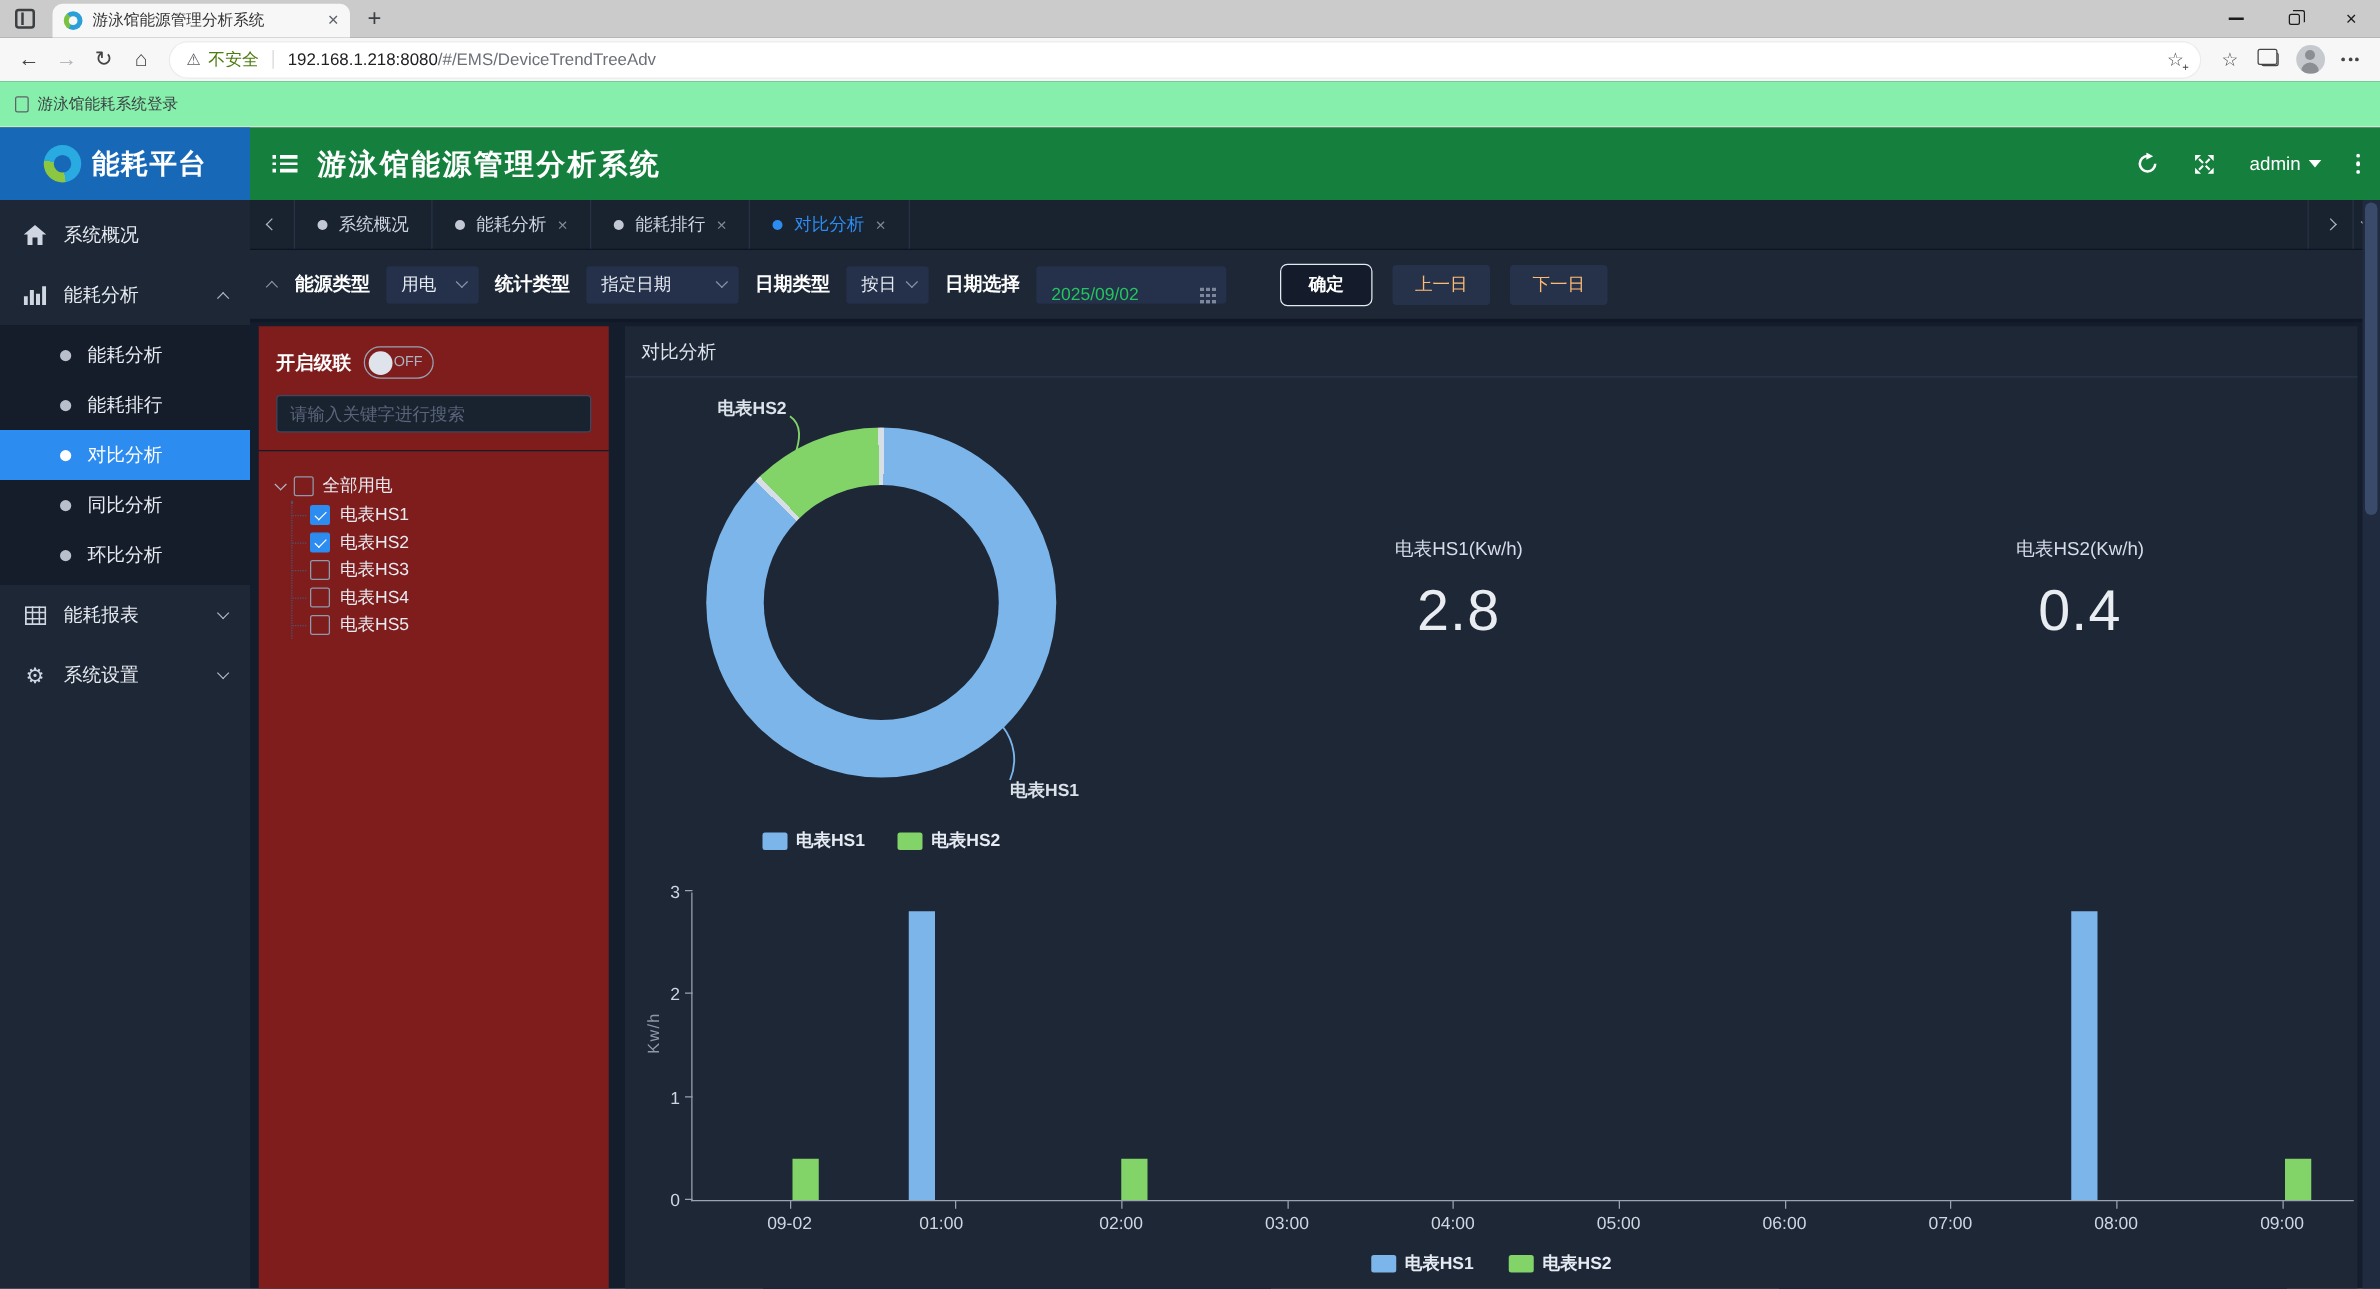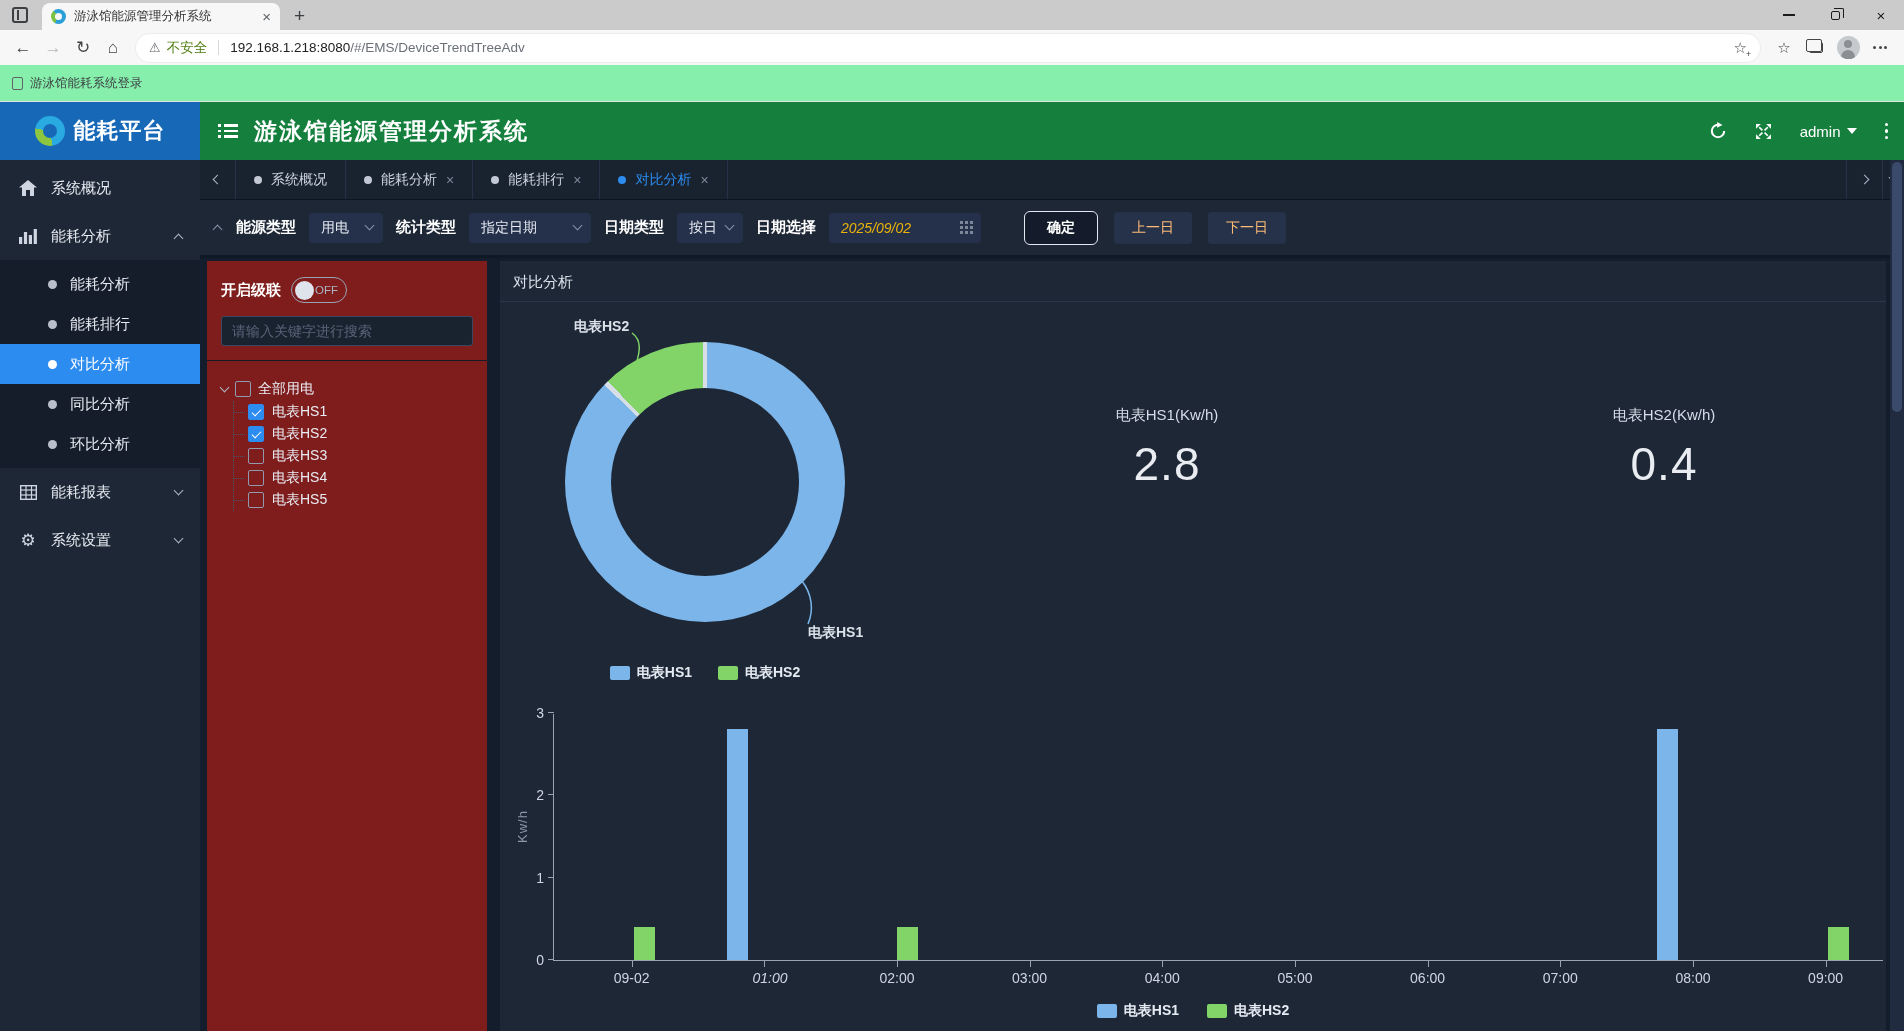--- a/index.html
+++ b/index.html
@@ -93,21 +93,21 @@
   .wtab.active .wt-dot { background:#2d8cf0; }
   .wt-close { font-size:14px; color:#7e8798; line-height:1; }
   .wt-spacer { flex:1; }
 
   
   .filterbar { height:58px; background:#1d2736; display:flex; align-items:center; padding:0 12px; gap:13px; border-bottom:3px solid #101826; flex:0 0 auto; }
   .collapse-chev { margin:0 2px 0 2px; color:#8a93a6; }
   .f-label { font-size:15px; font-weight:bold; color:#ffffff; white-space:nowrap; }
   .select { position:relative; height:30px; background:#25304a; border-radius:3px; display:flex; align-items:center; padding:0 26px 0 12px; color:#e6ebf3; font-size:14px; }
   .select .chev { position:absolute; right:10px; border-color:#8a93a6; }
-  .datebox { position:relative; height:30px; width:152px; background:#25304a; border-radius:3px; display:flex; align-items:center; padding:0 30px 0 12px; color:#eab308; font-size:14px;font-style:italic; }
+  .datebox { position:relative; height:30px; width:152px; background:#25304a; border-radius:3px; display:flex; align-items:flex-end; padding:0 30px 0 12px; color:#22c55e; font-size:14px; }
   .grid-icon { position:absolute; right:8px; width:13px; height:13px;
     background:linear-gradient(to right,#7d8799 0 3px,rgba(0,0,0,0) 3px 5px,#7d8799 5px 8px,rgba(0,0,0,0) 8px 10px,#7d8799 10px 13px);
     -webkit-mask:linear-gradient(to bottom,#000 0 3px,rgba(0,0,0,0) 3px 5px,#000 5px 8px,rgba(0,0,0,0) 8px 10px,#000 10px 13px);
     mask:linear-gradient(to bottom,#000 0 3px,rgba(0,0,0,0) 3px 5px,#000 5px 8px,rgba(0,0,0,0) 8px 10px,#000 10px 13px); }
   .f-btn { height:32px; padding:0 18px; background:#26324a; border-radius:3px; color:#fdba74; font-size:14px; display:flex; align-items:center; }
   .f-btn.primary { height:34px; background:#141c2b; border:1.5px solid #e3e9f2; border-radius:6px; color:#ffffff; font-weight:bold; margin-left:30px; padding:0 22px; }
 
   
   .content { flex:1; display:flex; padding:3px 18px 0 7px; gap:13px; min-height:0; }
   .tree-panel { width:280px; background:#7f1d1d; flex:0 0 auto; display:flex; flex-direction:column; }
@@ -133,21 +133,21 @@
   .chart-region { position:relative; flex:1; }
 
   .donut { position:absolute; left:65px; top:40px; width:280px; height:280px; border-radius:50%; }
   .donut-hole { position:absolute; left:111px; top:86px; width:188px; height:188px; border-radius:50%; background:#1d2736; }
   .callout { position:absolute; font-size:14px; font-weight:bold; color:#dce2ea; }
   .callout-line { position:absolute; }
   .donut-legend { position:absolute; left:65px; top:362px; width:280px; display:flex; justify-content:center; gap:26px; }
   .lg-item { display:flex; align-items:center; gap:7px; font-size:14px; font-weight:bold; color:#e6ebf3; }
   .lg-swatch { width:20px; height:14px; border-radius:2px; }
 
-  .kpi { position:absolute; top:104px; width:240px; text-align:center; }
+  .kpi { position:absolute; top:128px; width:240px; text-align:center; }
   .kpi-label { font-size:15px; color:#d7dde8; }
   .kpi-value { font-size:46px; color:#e9ecf1; margin-top:12px; letter-spacing:1px; }
 
   .barchart { position:absolute; left:53px; top:412px; width:1330px; height:247px; border-left:1px solid #9aa3b2; border-bottom:1px solid #9aa3b2; }
   .ylab { position:absolute; left:-48px; top:105px; transform:rotate(-90deg); font-size:13px; color:#8d97a8; letter-spacing:1px; }
   .ytick-label { position:absolute; left:-32px; width:22px; text-align:right; font-size:14px; color:#cfd6e2; }
   .ytick-mark { position:absolute; left:-6px; width:6px; height:1px; background:#9aa3b2; }
   .xtick-mark { position:absolute; bottom:-7px; width:1px; height:7px; background:#9aa3b2; }
   .xtick-label { position:absolute; top:256px; transform:translateX(-50%); font-size:14px; color:#cfd6e2; }
   .bar { position:absolute; bottom:0; width:21px; }
@@ -473,21 +473,21 @@
                   <span class="ytick-mark" style="bottom: 0px;"></span>
                   <span class="ytick-label" style="bottom: 74.3333px;">1</span>
                   <span class="ytick-mark" style="bottom: 82.3333px;"></span>
                   <span class="ytick-label" style="bottom: 156.667px;">2</span>
                   <span class="ytick-mark" style="bottom: 164.667px;"></span>
                   <span class="ytick-label" style="bottom: 239px;">3</span>
                   <span class="ytick-mark" style="bottom: 247px;"></span>
                   <span class="xtick-mark" style="left: 77.611px;"></span>
                   <span class="xtick-label" style="left: 77.611px;">09-02</span>
                   <span class="xtick-mark" style="left: 210.279px;"></span>
-                  <span class="xtick-label" style="left: 216px; font-style: italic;">01:00</span>
+                  <span class="xtick-label" style="left: 199px;">01:00</span>
                   <span class="xtick-mark" style="left: 342.948px;"></span>
                   <span class="xtick-label" style="left: 342.948px;">02:00</span>
                   <span class="xtick-mark" style="left: 475.616px;"></span>
                   <span class="xtick-label" style="left: 475.616px;">03:00</span>
                   <span class="xtick-mark" style="left: 608.284px;"></span>
                   <span class="xtick-label" style="left: 608.284px;">04:00</span>
                   <span class="xtick-mark" style="left: 740.953px;"></span>
                   <span class="xtick-label" style="left: 740.953px;">05:00</span>
                   <span class="xtick-mark" style="left: 873.621px;"></span>
                   <span class="xtick-label" style="left: 873.621px;">06:00</span>

